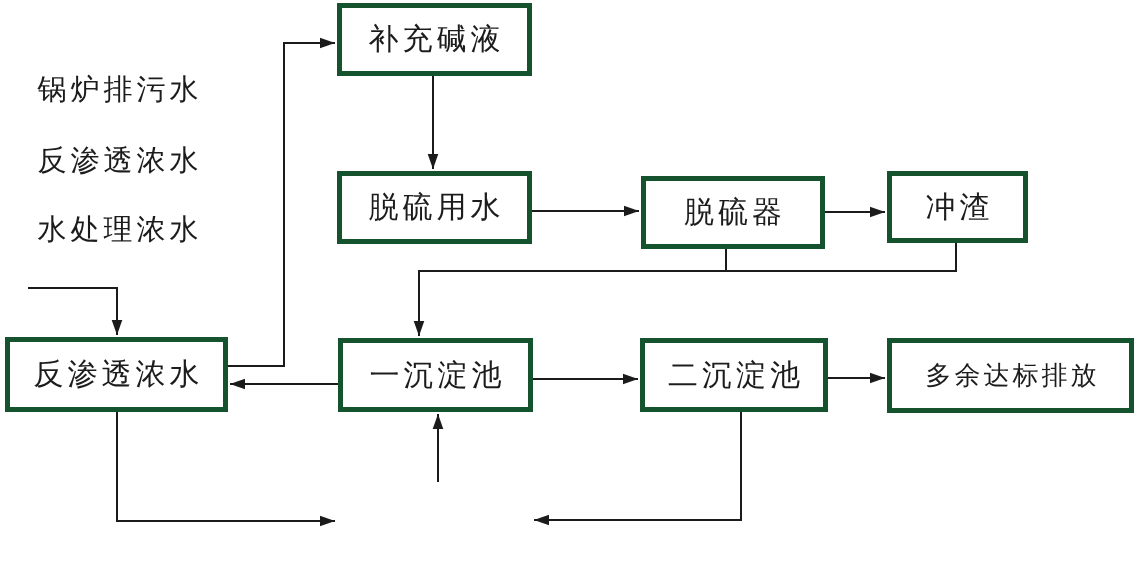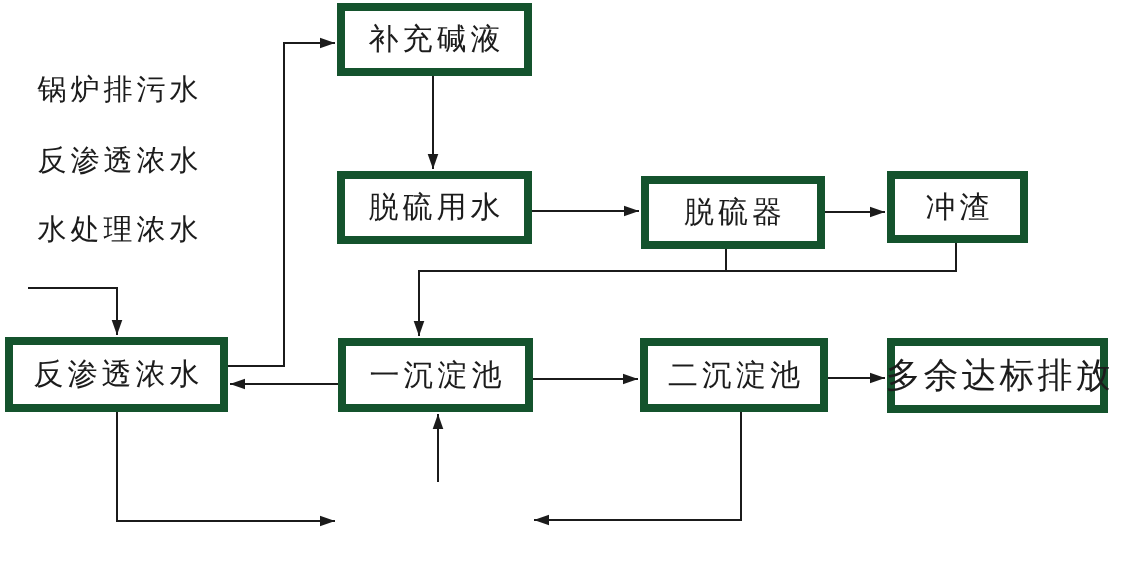--- a/index.html
+++ b/index.html
@@ -18,21 +18,21 @@
     width: 1142px; height: 562px;
   }
   .edges polyline, .edges line {
     fill: none;
     stroke: #1b1b1b;
     stroke-width: 2;
   }
   .node {
     position: absolute;
     box-sizing: border-box;
-    border: 8px solid #14532d;
+    border: 5px solid #14532d;
     background: #ffffff;
     display: flex;
     align-items: center;
     justify-content: center;
     font-size: 30px;
     letter-spacing: 4px;
     white-space: nowrap;
     text-indent: 4px; 
   }
   .inflow-label {
@@ -49,21 +49,21 @@
     text-indent: 4px;
   }
   
   #n-supplement-alkali      { left: 337px; top: 3px;   width: 195px; height: 73px; }
   #n-desulfurization-water  { left: 337px; top: 171px; width: 195px; height: 73px; }
   #n-desulfurizer           { left: 641px; top: 176px; width: 184px; height: 73px; }
   #n-slag-flushing          { left: 887px; top: 171px; width: 141px; height: 72px; }
   #n-high-alkali-waste-pool { left: 5px;   top: 337px; width: 223px; height: 75px; }
   #n-primary-sedimentation  { left: 338px; top: 338px; width: 195px; height: 74px; }
   #n-secondary-sedimentation{ left: 640px; top: 338px; width: 188px; height: 74px; }
-  #n-excess-discharge       { left: 887px; top: 338px; width: 221px; height: 75px; font-size: 35px; letter-spacing: 3px; }
+  #n-excess-discharge       { left: 887px; top: 338px; width: 247px; height: 75px; font-size: 26px; letter-spacing: 3px; }
   #n-coal-spray-water       { left: 337px; top: 482px; width: 195px; height: 73px; }
   #lbl-boiler-blowdown  { top: 75px; }
   #lbl-ro-concentrate   { top: 146px; }
   #lbl-wt-concentrate   { top: 215px; text-align: center; }
 </style>
 </head>
 <body>
 
 <div id="canvas">
 

